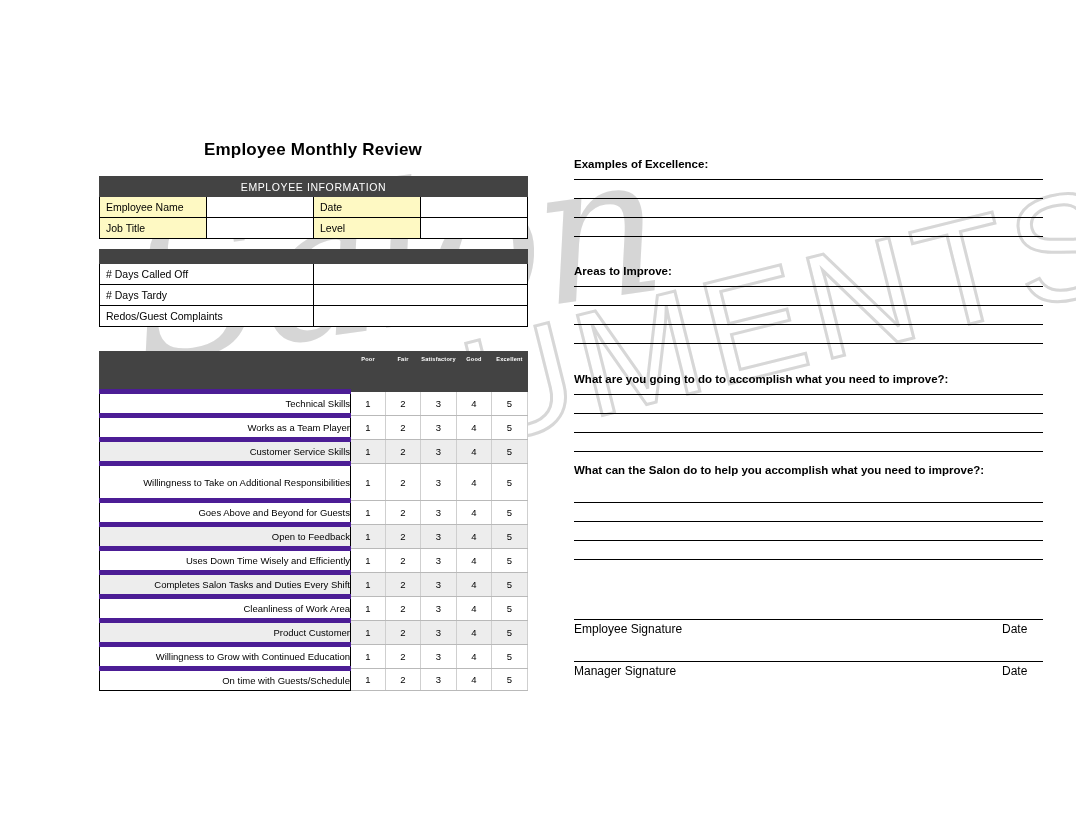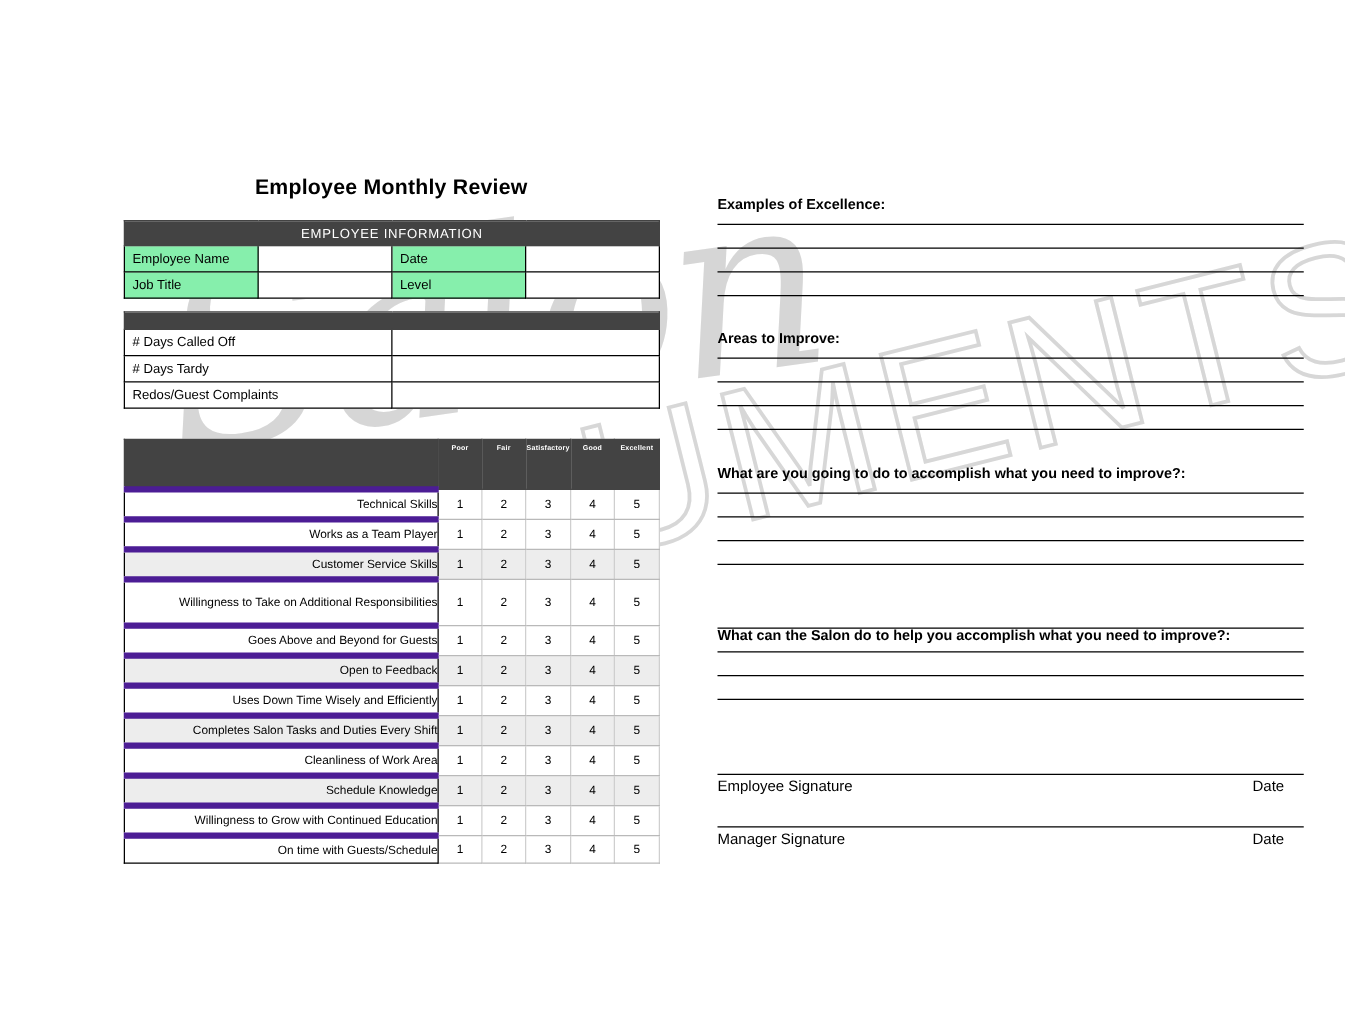--- a/index.html
+++ b/index.html
@@ -106,21 +106,21 @@
   .dark-head {
     background: #434343;
     color: #ffffff;
     font-weight: bold;
     font-size: 10.5px;
     letter-spacing: 0.6px;
     text-align: center;
     border: 1px solid #434343 !important;
   }
   .label-cell {
-    background: #86efac;
+    background: #fef9c3;
     padding-left: 6px !important;
   }
   .value-cell {
     background: #ffffff;
   }
 
   
   #table-employee-info {
     left: 67px;
     top: 176px;
@@ -369,21 +369,21 @@
           </tr>
           <tr>
             <td class="crit">Cleanliness of Work Area</td>
             <td class="score">1</td>
             <td class="score">2</td>
             <td class="score">3</td>
             <td class="score">4</td>
             <td class="score">5</td>
           </tr>
           <tr class="shaded">
-            <td class="crit">Schedule Knowledge</td>
+            <td class="crit">Product Customer</td>
             <td class="score">1</td>
             <td class="score">2</td>
             <td class="score">3</td>
             <td class="score">4</td>
             <td class="score">5</td>
           </tr>
           <tr>
             <td class="crit">Willingness to Grow with Continued Education</td>
             <td class="score">1</td>
             <td class="score">2</td>
@@ -411,21 +411,21 @@
         <div class="section-heading" style="left: 542px; top: 265px;">Areas to Improve:</div>
         <div class="rule-line" style="top: 286px;"></div>
         <div class="rule-line" style="top: 305px;"></div>
         <div class="rule-line" style="top: 324px;"></div>
         <div class="rule-line" style="top: 343px;"></div>
         <div class="section-heading" style="left: 542px; top: 373px;">What are you going to do to accomplish what you need to improve?:</div>
         <div class="rule-line" style="top: 394px;"></div>
         <div class="rule-line" style="top: 413px;"></div>
         <div class="rule-line" style="top: 432px;"></div>
         <div class="rule-line" style="top: 451px;"></div>
-        <div class="section-heading" style="left: 542px; top: 503px;">What can the Salon do to help you accomplish what you need to improve?:</div>
+        <div class="section-heading" style="left: 542px; top: 464px;">What can the Salon do to help you accomplish what you need to improve?:</div>
         <div class="rule-line" style="top: 502px;"></div>
         <div class="rule-line" style="top: 521px;"></div>
         <div class="rule-line" style="top: 540px;"></div>
         <div class="rule-line" style="top: 559px;"></div>
       </div>
     <div id="signature-sections">
         <div class="sig-line" style="top: 619px;"></div>
         <div class="sig-label" style="left: 542px; top: 622px;">Employee Signature</div>
         <div class="sig-date" style="left: 970px; top: 622px;">Date</div>
         <div class="sig-line" style="top: 661px;"></div>

